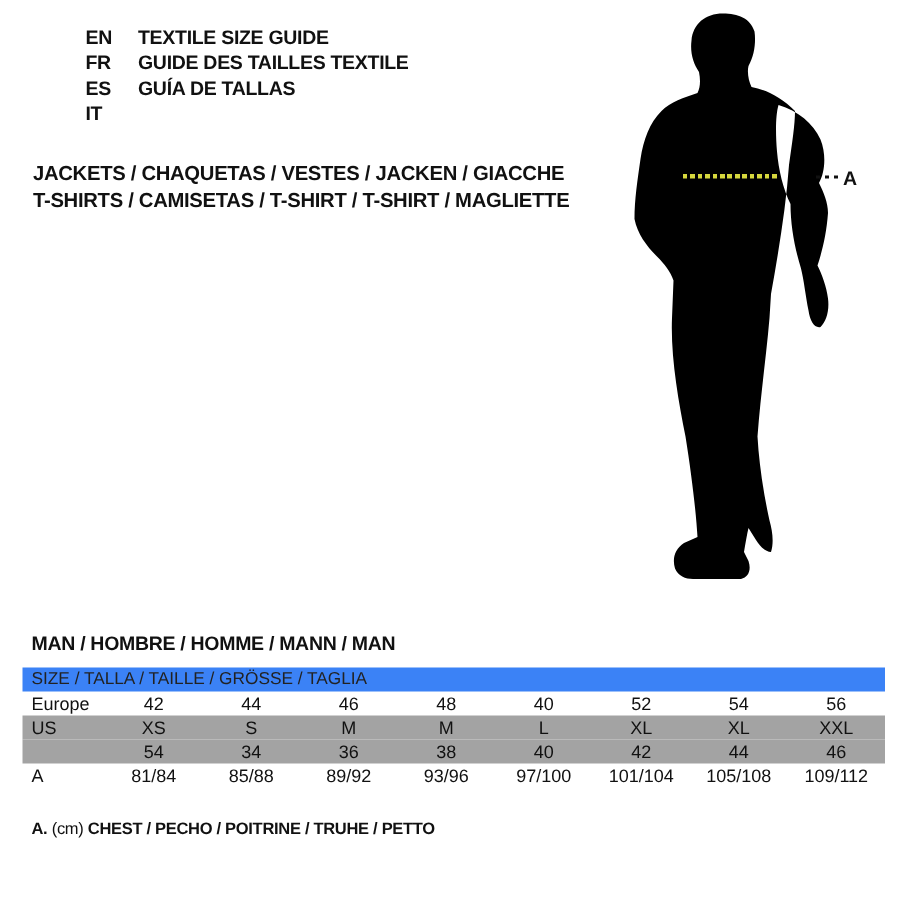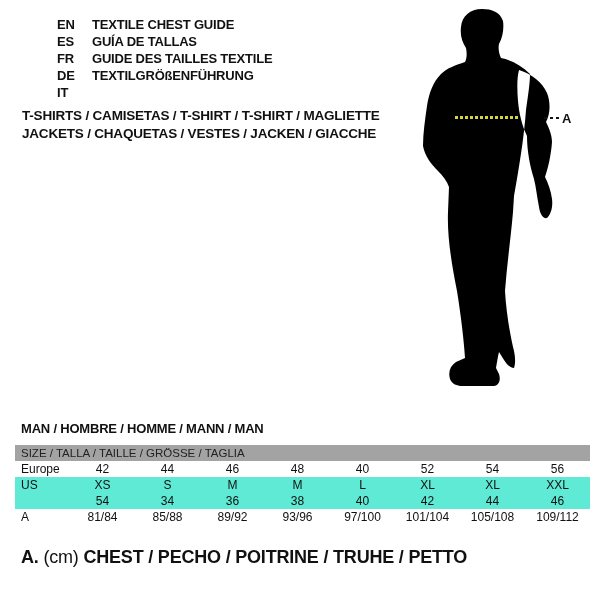--- a/index.html
+++ b/index.html
@@ -24,61 +24,57 @@
   .chest-dash-black{
     position:absolute;left:544px;top:117px;width:16px;height:2px;
     background:repeating-linear-gradient(90deg,#111 0 3px,transparent 3px 6px);
   }
   .measure-a{position:absolute;left:562px;top:111px;font-size:13px;font-weight:600;}
   
   .man-heading{position:absolute;left:21px;top:421px;font-size:13px;font-weight:700;letter-spacing:-0.2px;}
   
   .size-table{position:absolute;left:15px;top:445px;width:575px;}
   .st-header{
-    height:16px;line-height:16px;background:#a3a3a3;color:#222;
+    height:16px;line-height:16px;background:#3b82f6;color:#222;
     font-size:11.5px;padding-left:6px;box-sizing:border-box;
   }
   .st-row{display:grid;grid-template-columns:55px repeat(8,1fr);height:16px;line-height:16px;font-size:12px;}
-  .st-row.stripe{background:#5eead4;}
+  .st-row.stripe{background:#a3a3a3;}
   .st-label{text-align:left;padding-left:6px;}
   .st-cell{text-align:center;}
   
-  .footnote{position:absolute;left:21px;top:547px;font-size:18px;letter-spacing:-0.2px;}
+  .footnote{position:absolute;left:21px;top:547px;font-size:11px;letter-spacing:-0.2px;}
   .footnote .fn-a{font-weight:700;}
   .footnote .fn-unit{font-weight:400;}
   .footnote .fn-text{font-weight:700;}
 </style>
 </head>
 <body>
 
 <div class="lang-block">
   <div class="lang-row">
     <span class="lang-code">EN</span>
-    <span class="lang-label">TEXTILE CHEST GUIDE</span>
-  </div>
-  <div class="lang-row">
-    <span class="lang-code">ES</span>
-    <span class="lang-label">GUÍA DE TALLAS</span>
+    <span class="lang-label">TEXTILE SIZE GUIDE</span>
   </div>
   <div class="lang-row">
     <span class="lang-code">FR</span>
     <span class="lang-label">GUIDE DES TAILLES TEXTILE</span>
   </div>
   <div class="lang-row">
-    <span class="lang-code">DE</span>
-    <span class="lang-label">TEXTILGRÖßENFÜHRUNG</span>
+    <span class="lang-code">ES</span>
+    <span class="lang-label">GUÍA DE TALLAS</span>
   </div>
   <div class="lang-row">
     <span class="lang-code">IT</span>
   </div>
 </div>
 
 <div class="categories">
+  <div class="cat-line">JACKETS / CHAQUETAS / VESTES / JACKEN / GIACCHE</div>
   <div class="cat-line">T-SHIRTS / CAMISETAS / T-SHIRT / T-SHIRT / MAGLIETTE</div>
-  <div class="cat-line">JACKETS / CHAQUETAS / VESTES / JACKEN / GIACCHE</div>
 </div>
 
 <svg class="figure-svg" width="600" height="600" viewBox="0 0 600 600" aria-hidden="true">
   <path fill="#000000" d="
     M 482 9
     C 470 9 462 16 461 27
     C 460 35 462 42 466 48
     C 467 53 467 58 465 62
     C 456 65 447 68 441 74
     C 433 82 429 93 427 106

